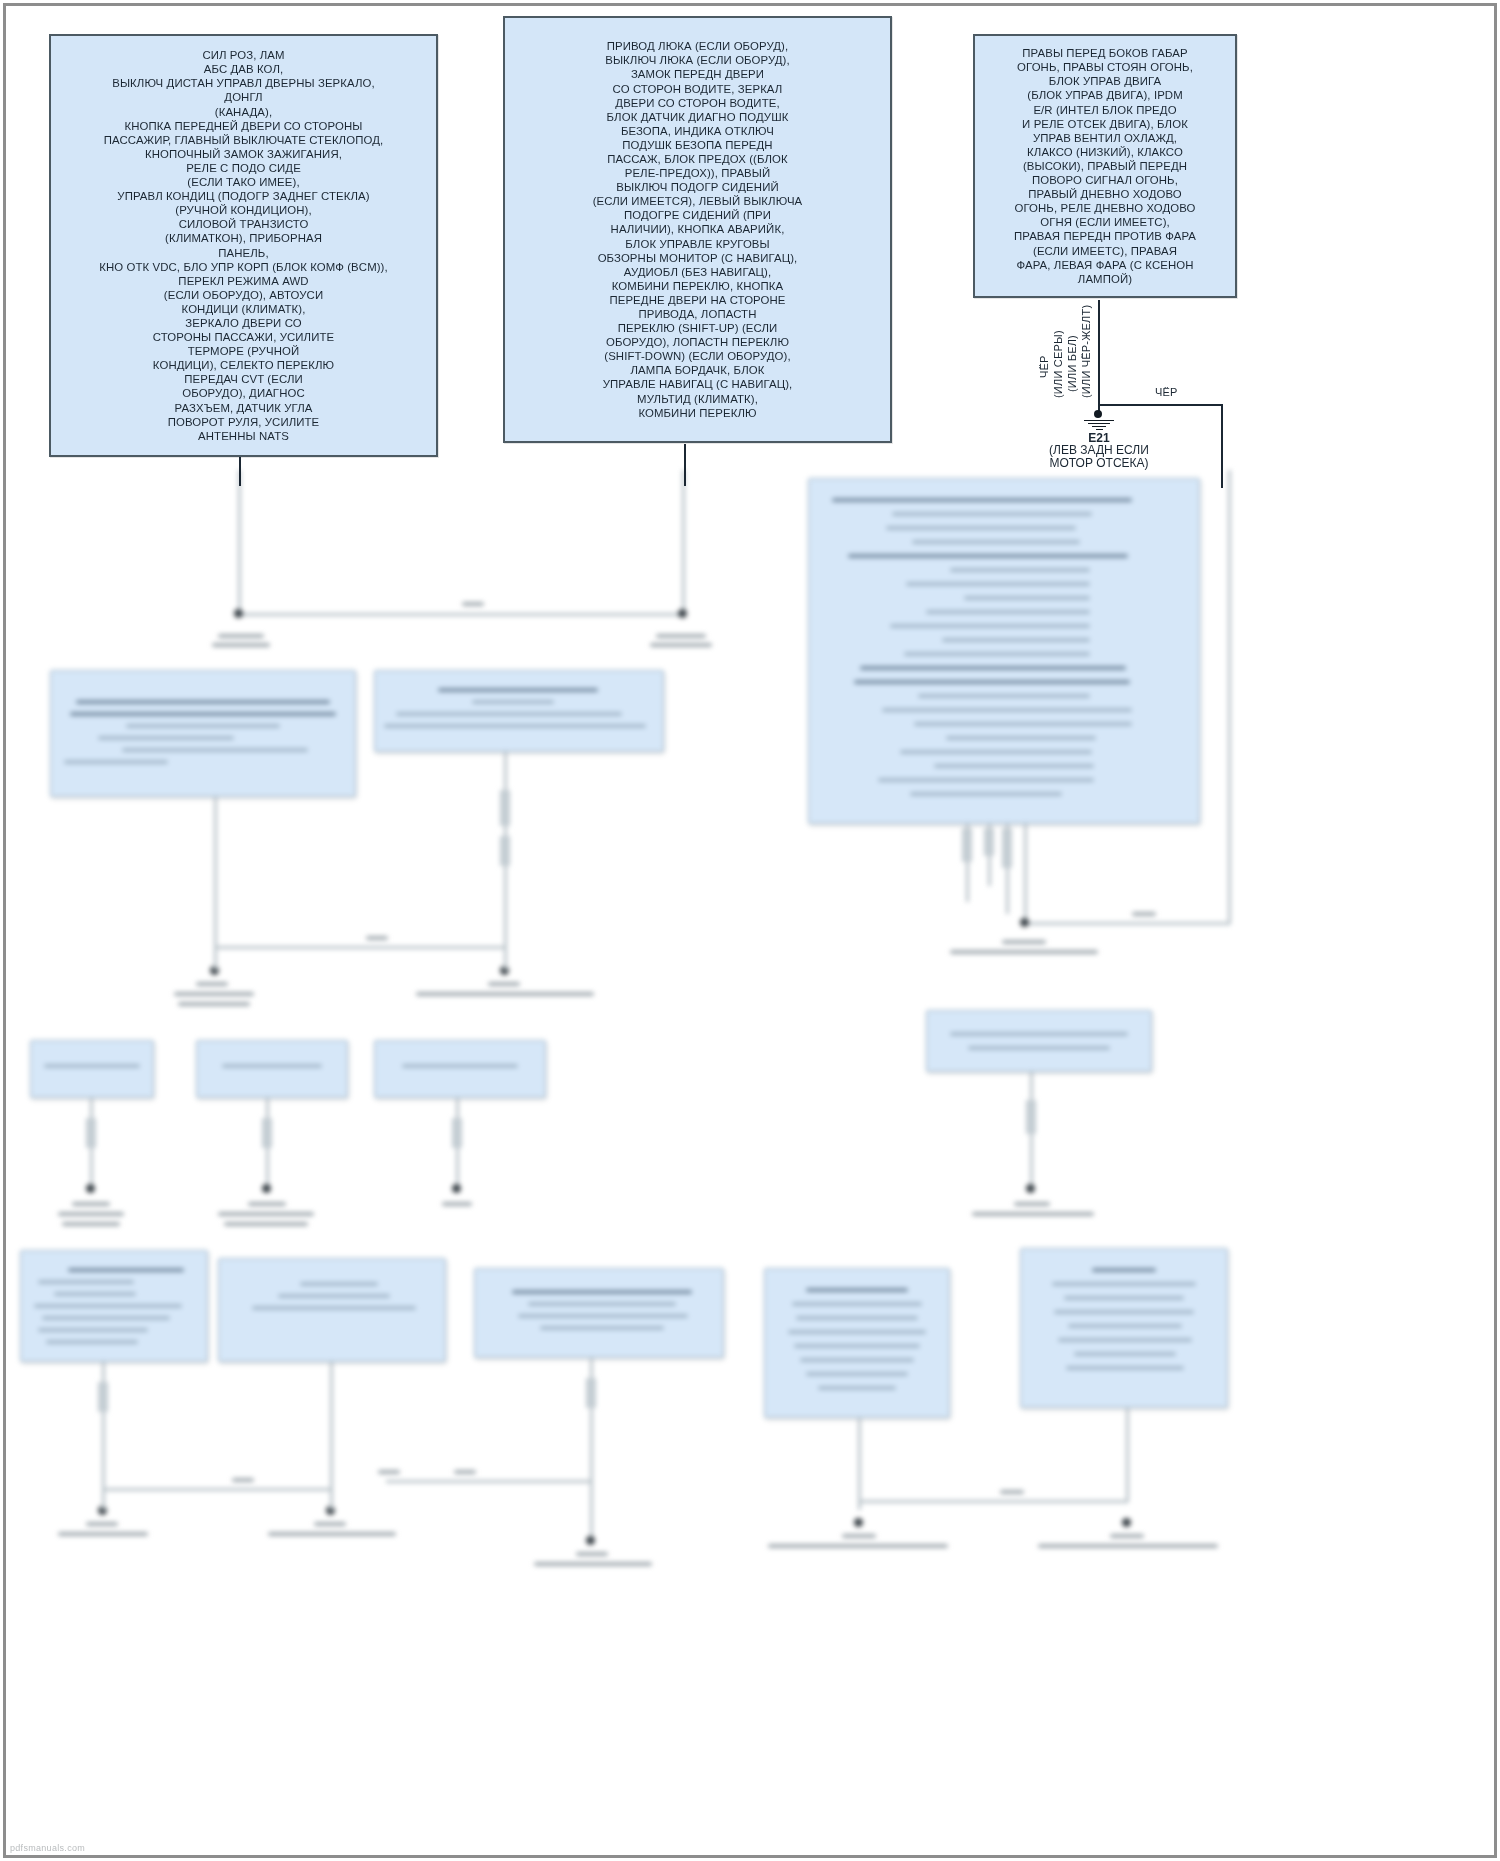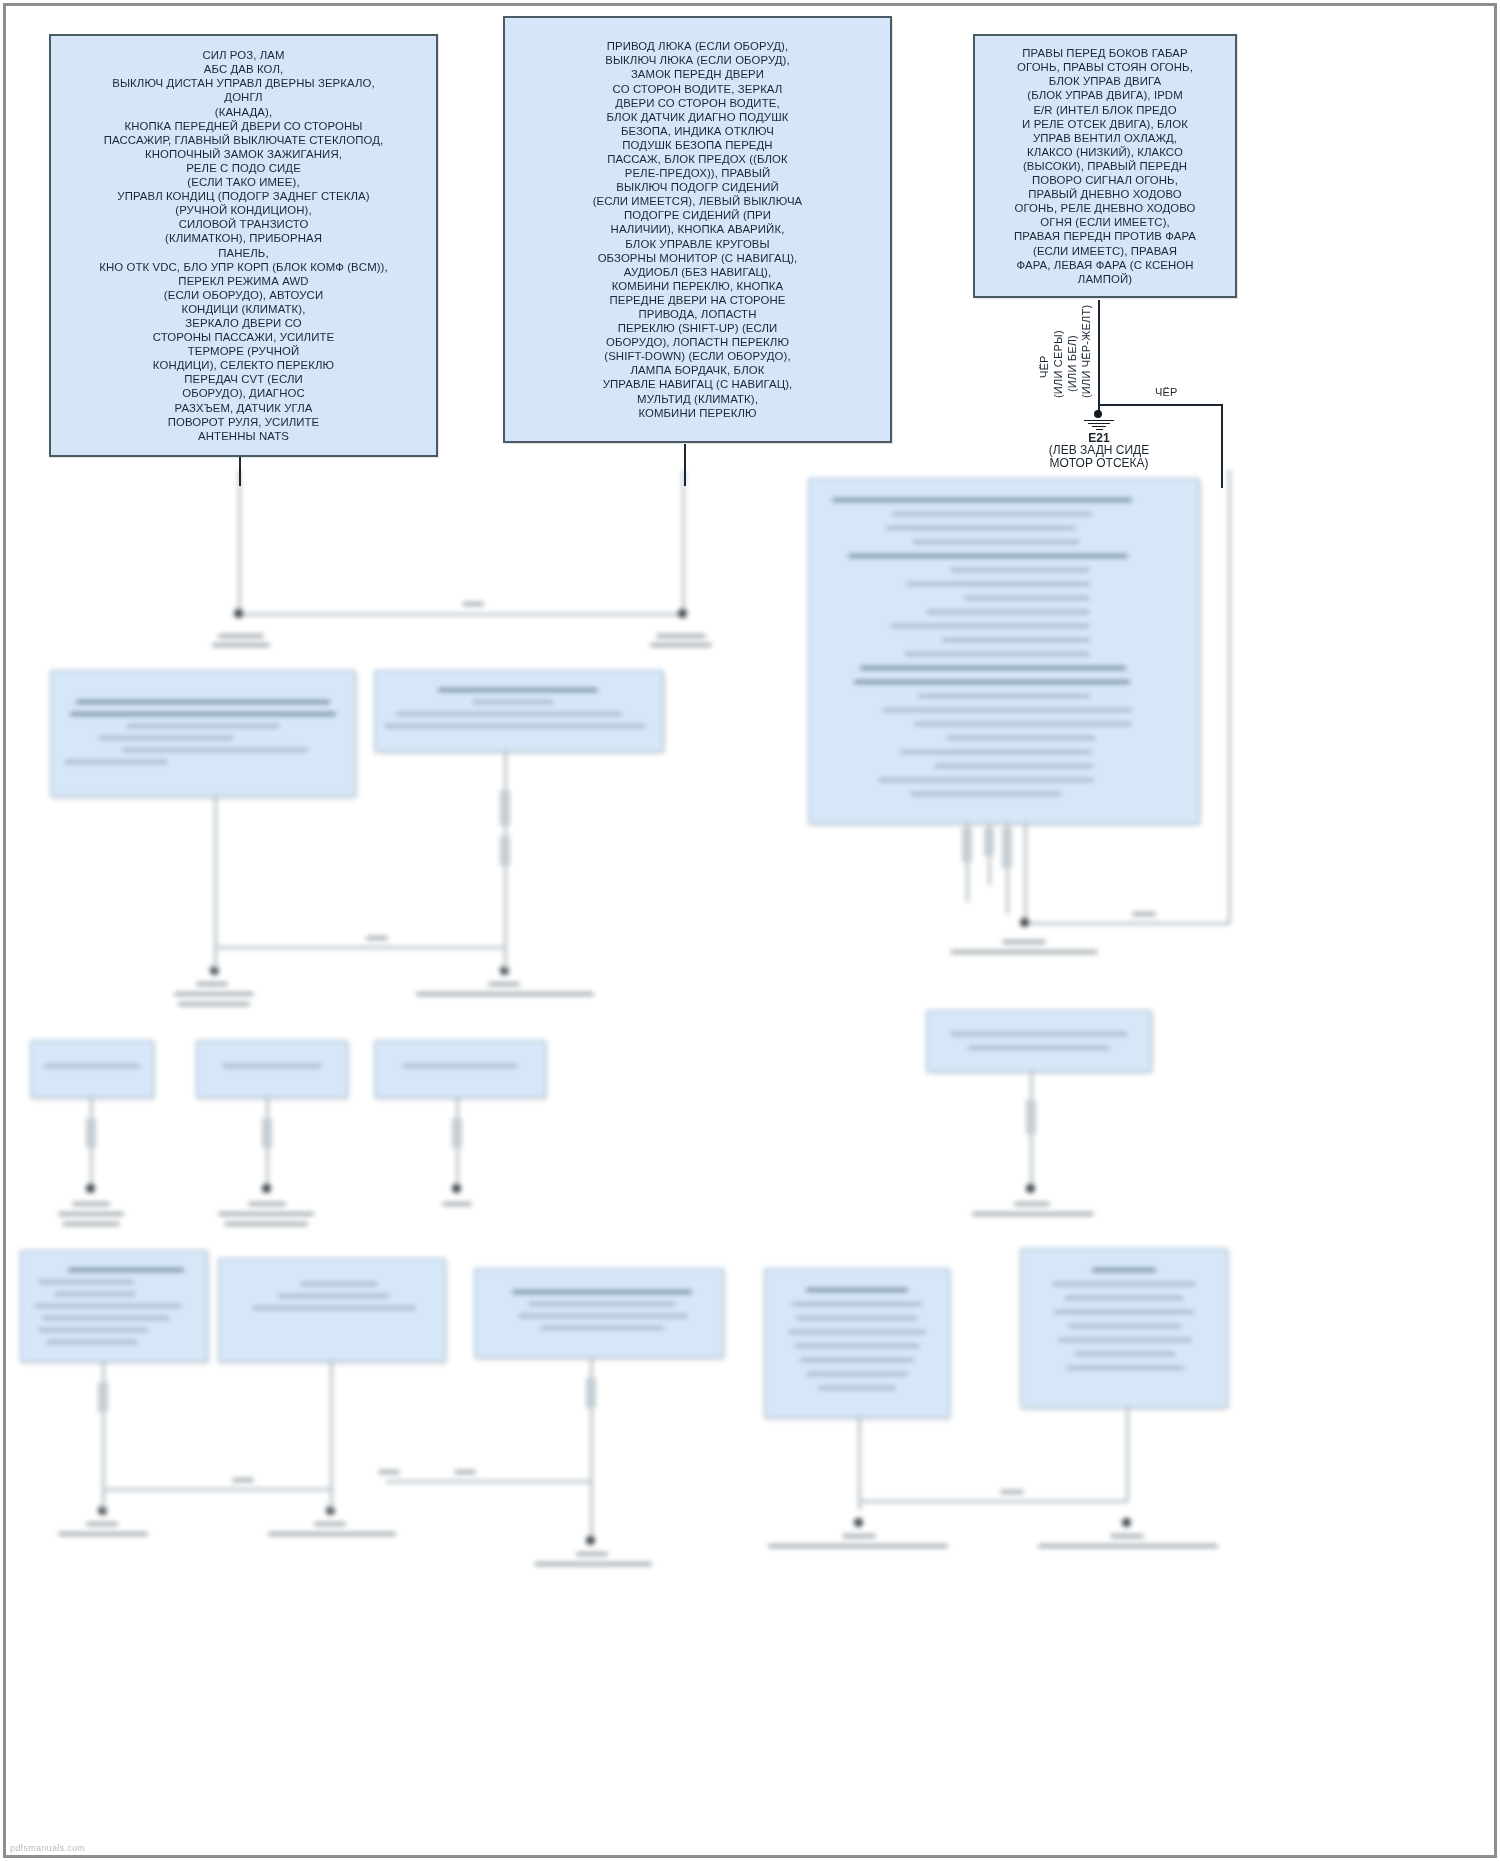--- a/index.html
+++ b/index.html
@@ -369,21 +369,21 @@
   <div class="hlabel" style="left:204px;top:429px;font-size:16px;letter-spacing:1px;">гмб</div>
 
   <div class="gnd-node" style="left:1094px;top:410px;"></div>
   <div class="gnd-sym" style="left:1084px;top:418px;width:30px;height:14px;">
     <i style="width:30px;"></i>
     <i style="width:22px;"></i>
     <i style="width:14px;"></i>
     <i style="width:7px;"></i>
   </div>
   <div class="nodecap" style="left:1058px;top:432px;width:82px;font-weight:bold;">E21</div>
-  <div class="nodecap" style="left:1032px;top:444px;width:134px;">(ЛЕВ ЗАДН СИДЕ
+  <div class="nodecap" style="left:1032px;top:444px;width:134px;">(ЛЕВ ЗАДН ЕСЛИ
 МОТОР ОТСЕКА)</div>
 
   <div class="vlabel" style="left:1038px;top:378px;">ЧЁР</div>
   <div class="vlabel" style="left:1052px;top:398px;">(ИЛИ СЕРЫ)</div>
   <div class="vlabel" style="left:1066px;top:392px;">(ИЛИ БЕЛ)</div>
   <div class="vlabel" style="left:1080px;top:398px;">(ИЛИ ЧЁР-ЖЕЛТ)</div>
   <div class="hlabel" style="left:1155px;top:386px;">ЧЁР</div>
 
   <div class="dbox" style="left:49px;top:34px;width:389px;height:423px;">
     <span class="txt">СИЛ РОЗ, ЛАМ

